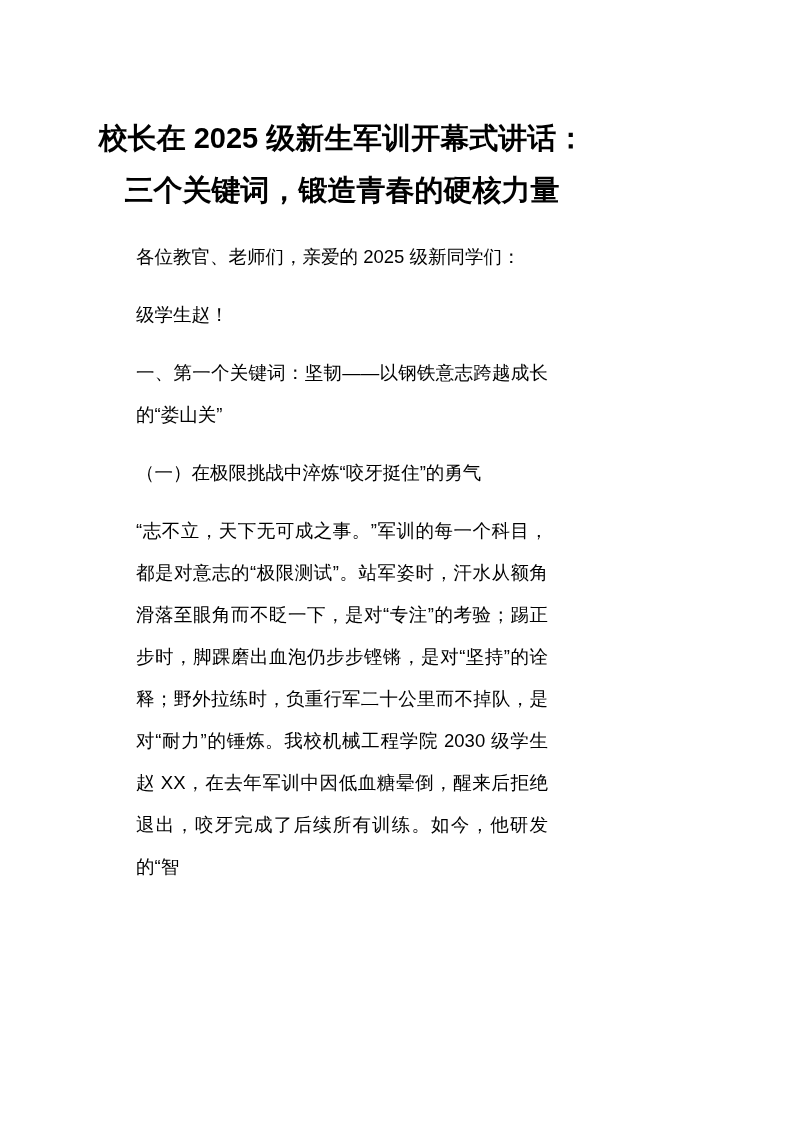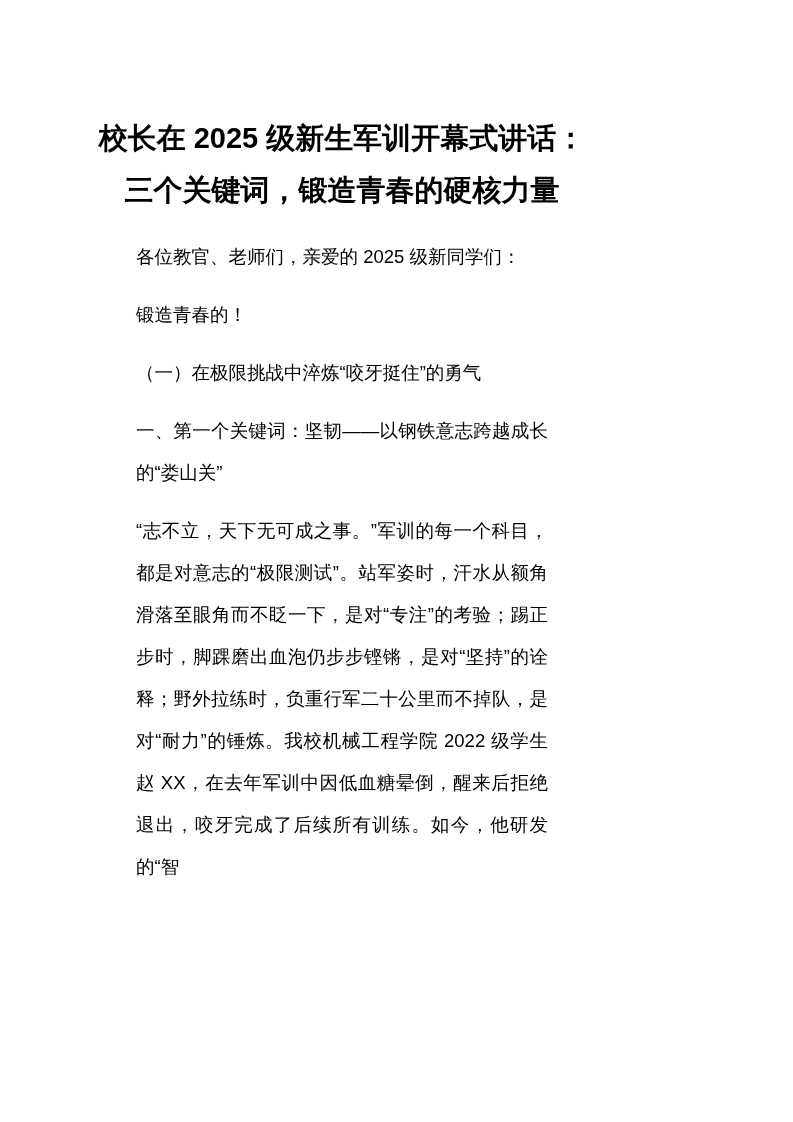--- a/index.html
+++ b/index.html
@@ -42,20 +42,20 @@
 </head>
 <body>
 
 <div class="page">
   <div class="content">
 
     <h1 class="doc-title">校长在 2025 级新生军训开幕式讲话：三个关键词，锻造青春的硬核力量</h1>
 
     <div class="doc-body">
       <p class="para">各位教官、老师们，亲爱的 2025 级新同学们：</p>
-      <p class="para">锻造青春的！</p>
+      <p class="para">级学生赵！</p>
+      <p class="para">一、第一个关键词：坚韧——以钢铁意志跨越成长的“娄山关”</p>
       <p class="para">（一）在极限挑战中淬炼“咬牙挺住”的勇气</p>
-      <p class="para">一、第一个关键词：坚韧——以钢铁意志跨越成长的“娄山关”</p>
-      <p class="para">“志不立，天下无可成之事。”军训的每一个科目，都是对意志的“极限测试”。站军姿时，汗水从额角滑落至眼角而不眨一下，是对“专注”的考验；踢正步时，脚踝磨出血泡仍步步铿锵，是对“坚持”的诠释；野外拉练时，负重行军二十公里而不掉队，是对“耐力”的锤炼。我校机械工程学院 2022 级学生赵 XX，在去年军训中因低血糖晕倒，醒来后拒绝退出，咬牙完成了后续所有训练。如今，他研发的“智</p>
+      <p class="para">“志不立，天下无可成之事。”军训的每一个科目，都是对意志的“极限测试”。站军姿时，汗水从额角滑落至眼角而不眨一下，是对“专注”的考验；踢正步时，脚踝磨出血泡仍步步铿锵，是对“坚持”的诠释；野外拉练时，负重行军二十公里而不掉队，是对“耐力”的锤炼。我校机械工程学院 2030 级学生赵 XX，在去年军训中因低血糖晕倒，醒来后拒绝退出，咬牙完成了后续所有训练。如今，他研发的“智</p>
     </div>
 
   </div>
 </div>
 
 </body></html>

